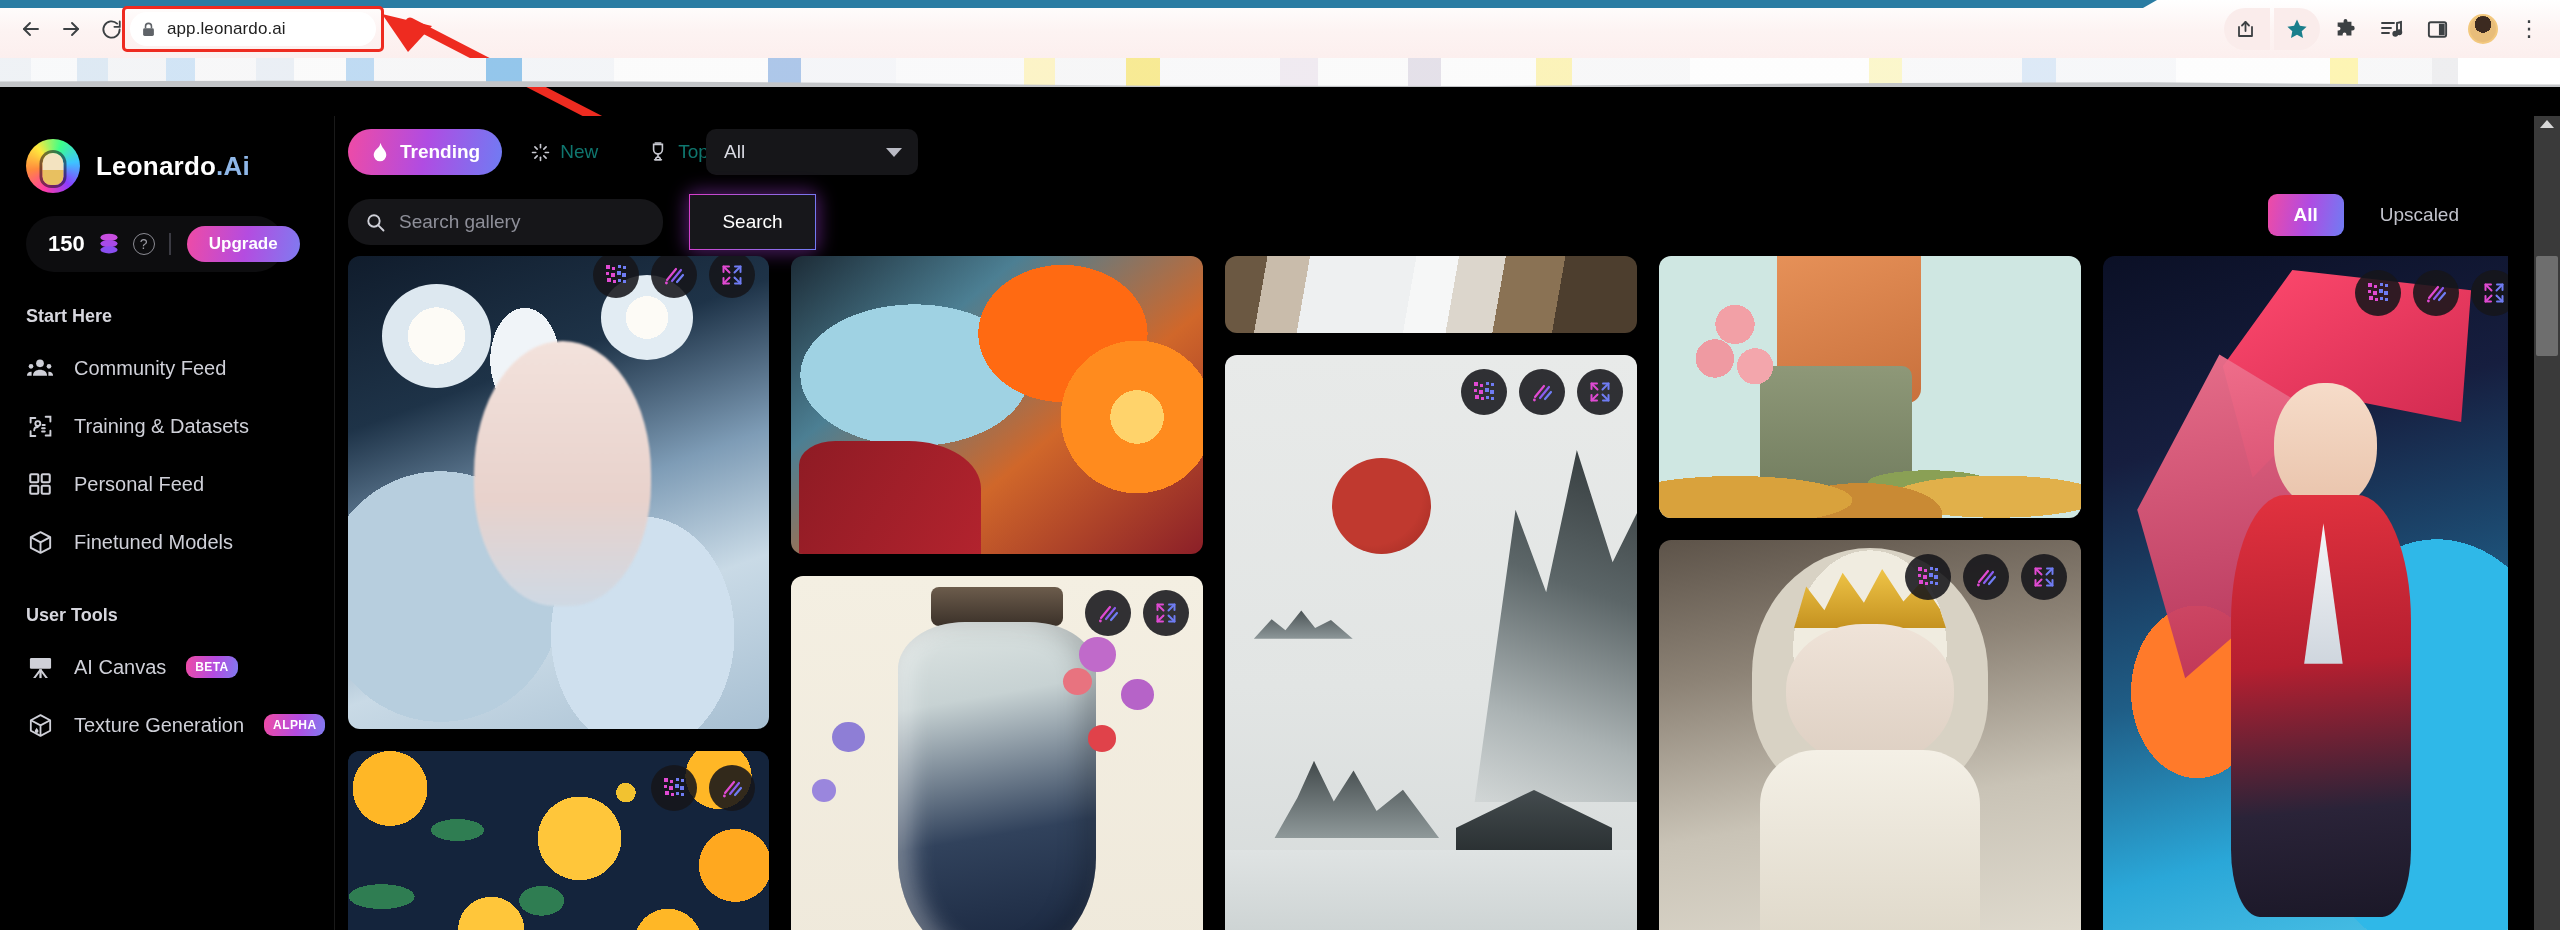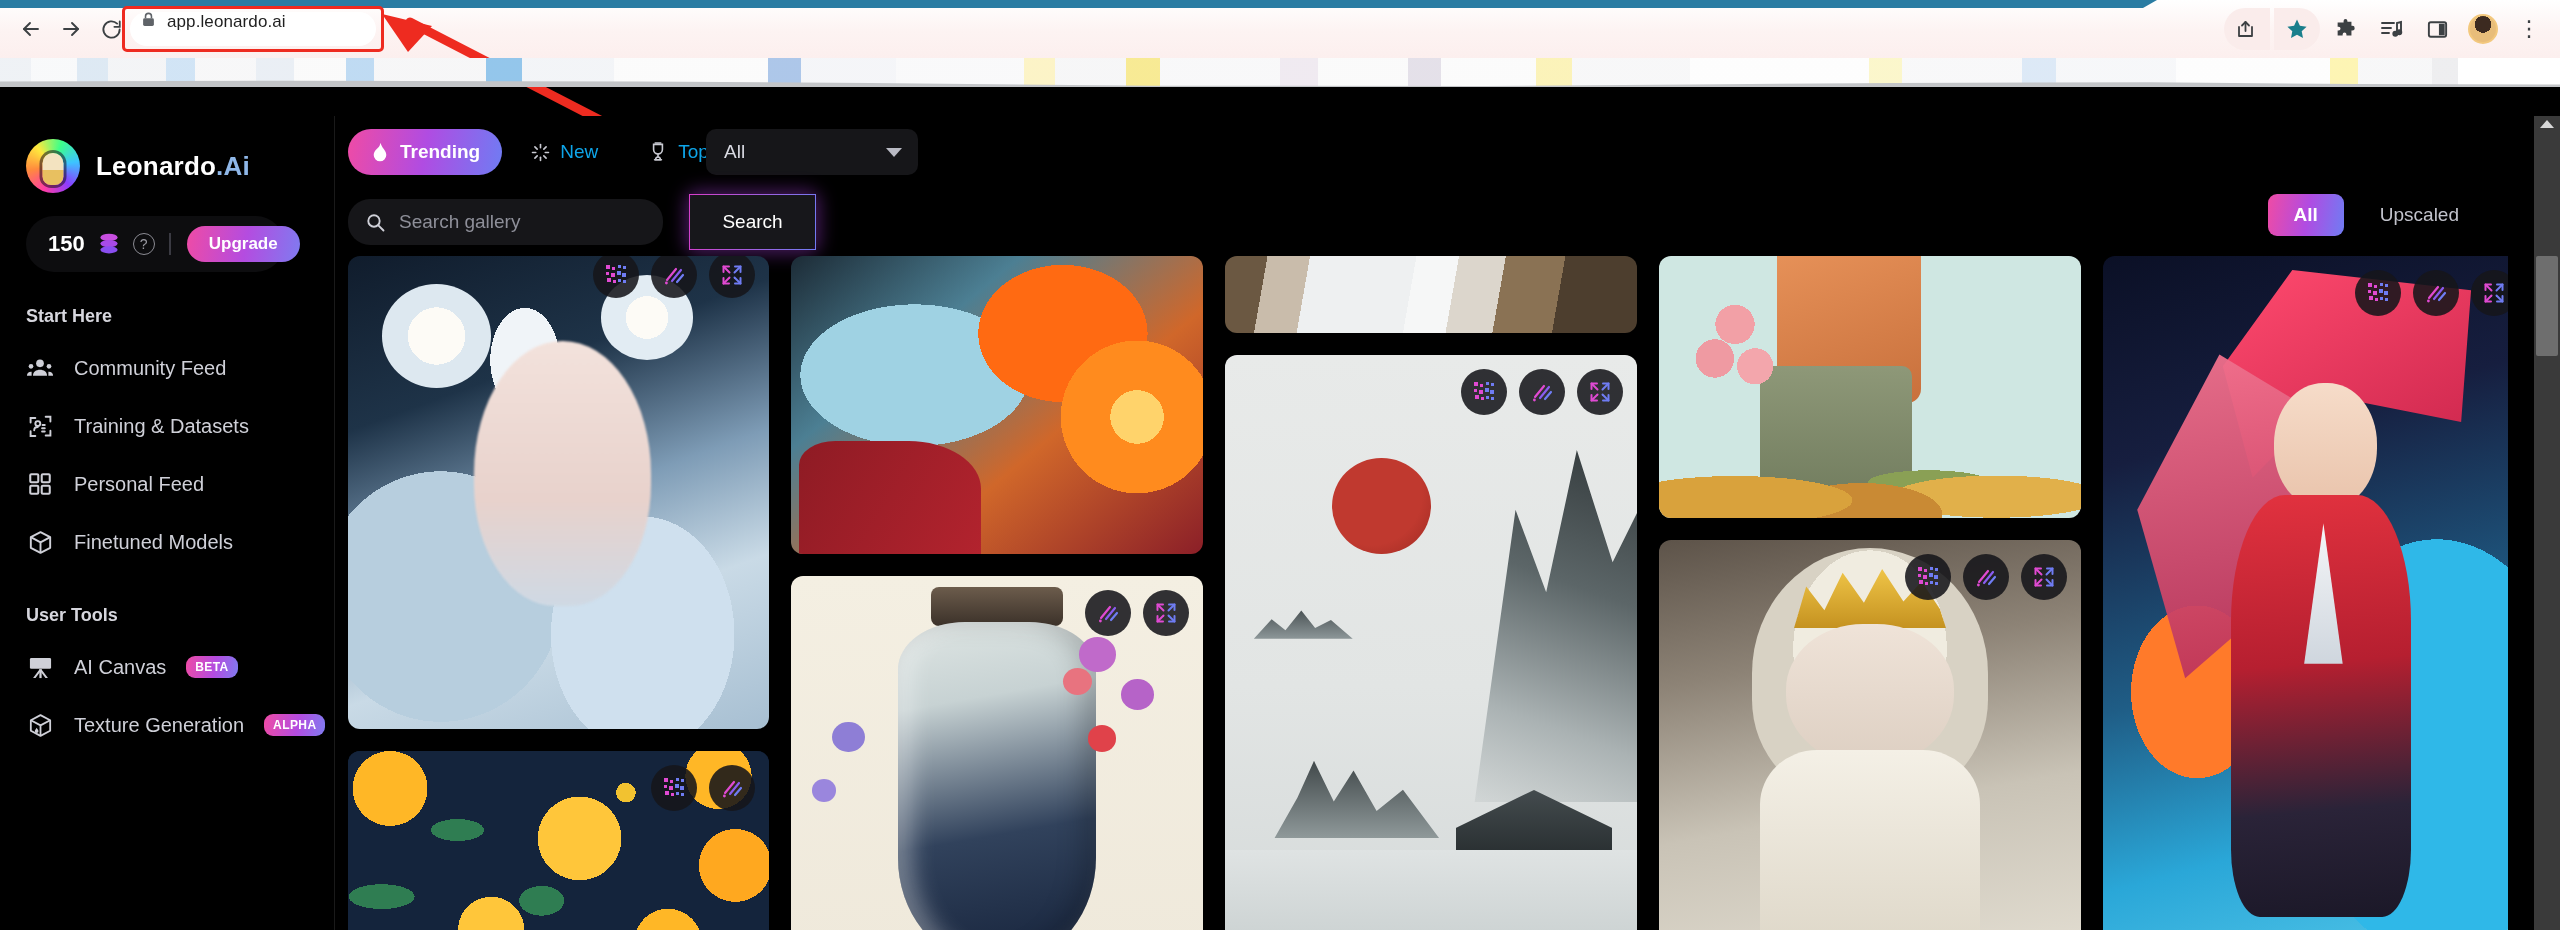--- a/index.html
+++ b/index.html
@@ -42,21 +42,21 @@
     position: absolute; left: 122px; top: 6px;
     width: 262px; height: 46px;
     border: 3px solid #ee2b20;
     border-radius: 5px;
   }
   #omnibox {
     position: absolute; left: 130px; top: 12px;
     width: 246px; height: 34px;
     background: #ffffff;
     border-radius: 17px;
-    display: flex; 
+    display: flex; align-items: center;
     padding: 0 12px;
   }
   #lock-icon { width: 13px; height: 15px; margin-right: 12px; flex: none; }
   #omnibox-url {
     font-size: 17px; color: #1f1f1f; letter-spacing: .1px;
     white-space: nowrap; overflow: hidden;
   }
 
   
   #annotation-arrow { position: absolute; left: 370px; top: 6px; pointer-events: none; }
@@ -196,21 +196,21 @@
     background: #000000;
   }
 
   #filter-tabs {
     position: absolute; left: 13px; top: 13px;
     display: flex; align-items: center; gap: 6px;
   }
   .filter-tab {
     height: 46px; padding: 0 22px; border-radius: 23px;
     display: flex; align-items: center; gap: 10px;
-    font-size: 19px; color: #0ea5e9; cursor: pointer; border: none;
+    font-size: 19px; color: #0f766e; cursor: pointer; border: none;
     background: transparent; white-space: nowrap;
   }
   .filter-tab.active {
     background: linear-gradient(100deg, #ef4ba5 0%, #b04ce2 50%, #6f7cf3 100%);
     color: #ffffff; font-weight: 600;
   }
   .tab-icon { width: 20px; height: 20px; display: flex; align-items:center; justify-content:center; flex:none;}
 
   #category-select {
     position: absolute; left: 371px; top: 13px;

